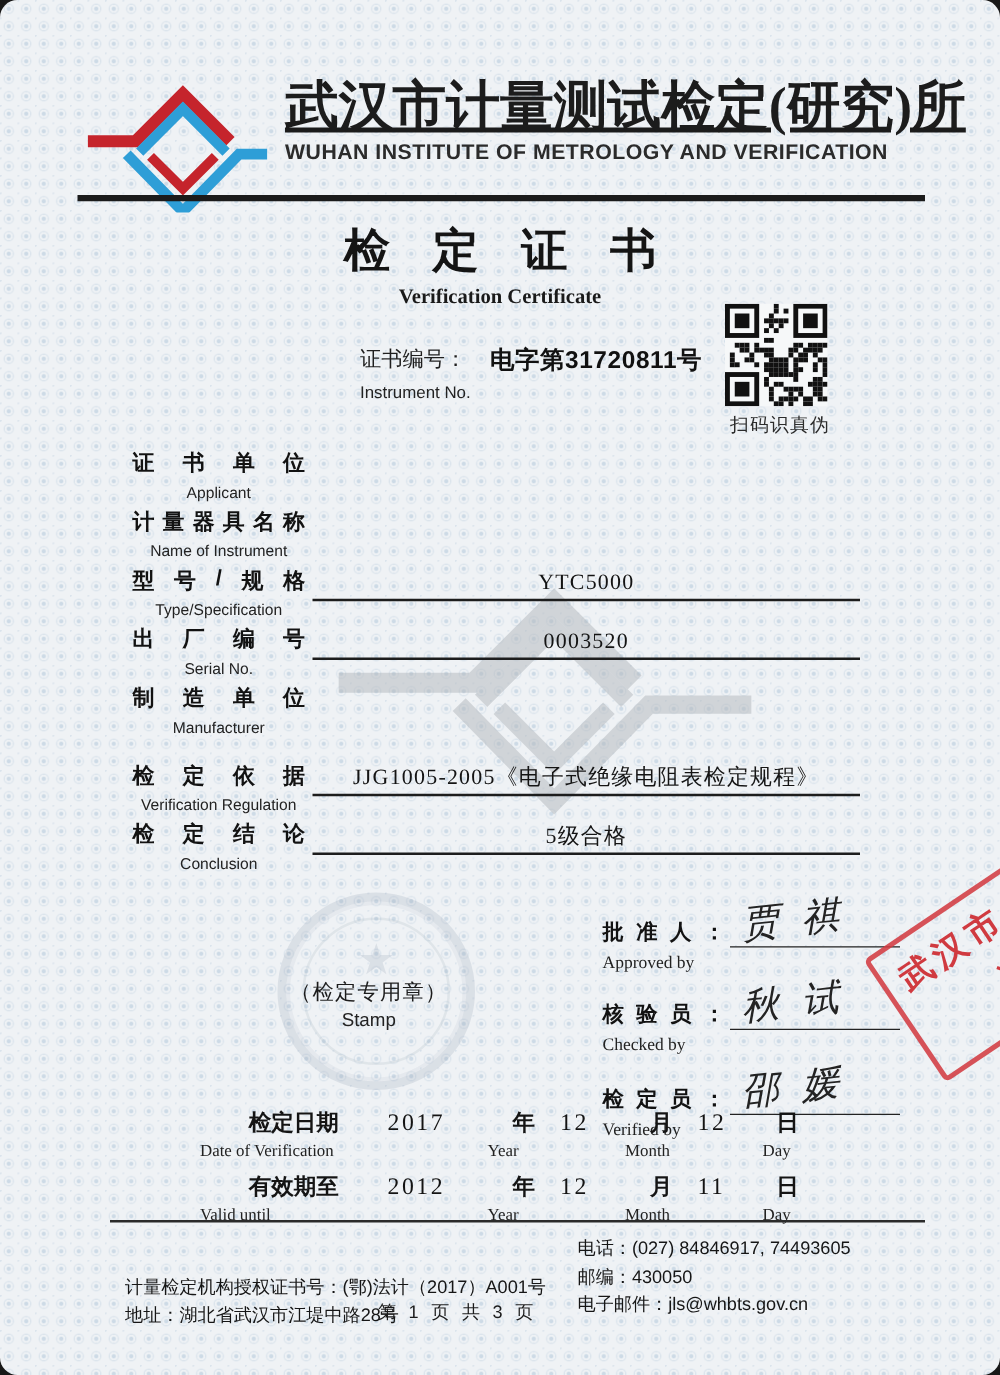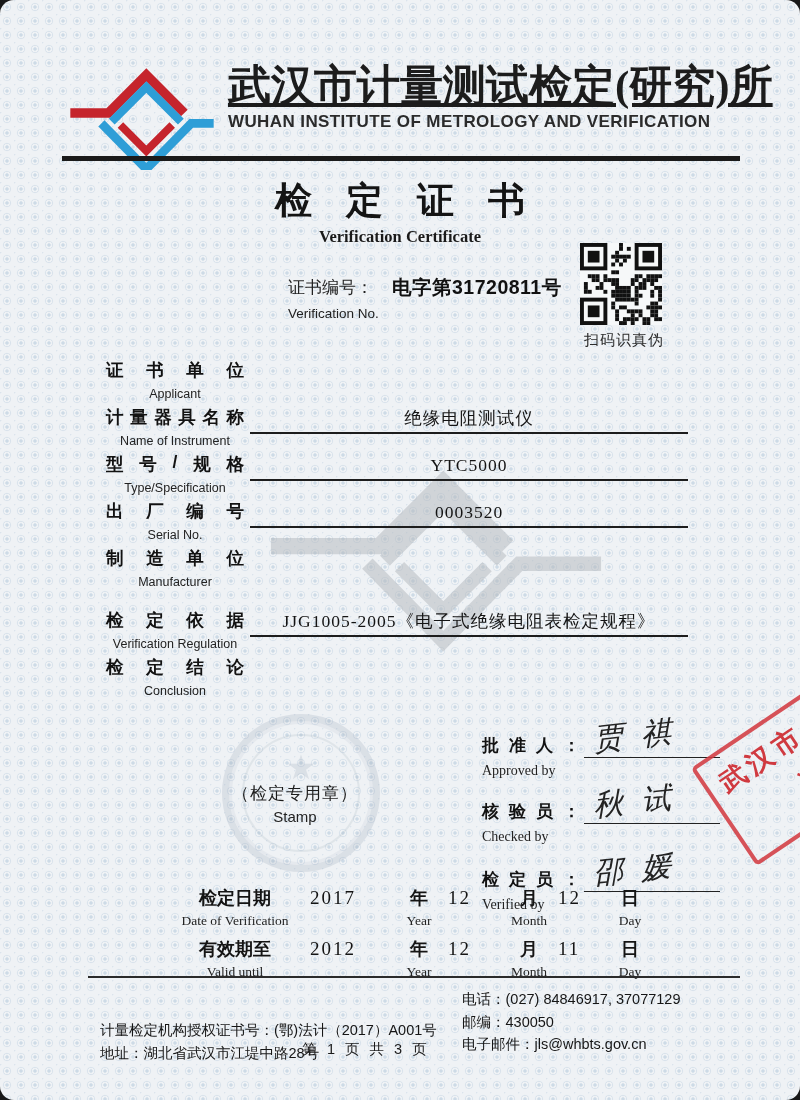--- a/index.html
+++ b/index.html
@@ -71,21 +71,21 @@
     border:4px solid rgba(211,59,66,.88);border-radius:5px;transform:rotate(-34deg);
     color:#d03a40;z-index:3;}
   .redstamp .l1{font:700 27px "Liberation Serif",serif;letter-spacing:5px;margin:10px 0 0 12px;}
   .redstamp .l2{font:700 23px "Liberation Serif",serif;margin:10px 0 0 80px;}
   
   .dates{position:absolute;left:160px;top:886px;z-index:2;}
   .drow{display:grid;grid-template-columns:150px 80px 58px 52px 58px 52px 40px;align-items:baseline;}
   .d-zh{font:600 18px "Liberation Sans",sans-serif;text-align:center;color:#141414;}
   .d-val{font:19px "Liberation Serif",serif;text-align:left;color:#141414;letter-spacing:2px;}
   .d-unit{font:600 18px "Liberation Serif",serif;text-align:center;color:#141414;}
-  .d-en{font:13.5px "Liberation Serif",serif;text-align:center;color:#222;padding-top:3px;padding-bottom:8px;}
+  .d-en{font:13.5px "Liberation Serif",serif;text-align:left;color:#222;padding-top:3px;padding-bottom:8px;}
   
   .f-rule{position:absolute;left:88px;top:976px;width:652px;height:2px;background:#2b2b2b;z-index:2;}
   .fcol{position:absolute;top:988px;font:14.5px/22.5px "Liberation Sans",sans-serif;color:#161616;z-index:2;white-space:nowrap;}
   .fcol.left{left:100px;margin-top:31px;}
   .fcol.right{left:462px;}
   .pageno{position:absolute;top:1040px;left:0;width:732px;text-align:center;
     font:14.5px "Liberation Sans",sans-serif;color:#1b1b1b;letter-spacing:3px;z-index:2;}
 </style>
 </head>
 <body>
@@ -114,21 +114,21 @@
   <div class="rule"></div>
 
   <div class="doc-title">检定证书</div>
   <div class="doc-subtitle">Verification Certificate</div>
 
   <div class="certno">
     <div class="certno-row">
       <span class="cn-label">证书编号：</span>
       <span class="cn-value">电字第31720811号</span>
     </div>
-    <div class="cn-en">Verification No.</div>
+    <div class="cn-en">Instrument No.</div>
   </div>
 
   <div class="qrbox">
     <svg id="qr-svg" width="82" height="82" viewBox="0 0 84 84">
         <rect x="4" y="40" width="4" height="4" fill="#111"></rect>
         <rect x="4" y="44" width="4" height="4" fill="#111"></rect>
         <rect x="4" y="48" width="4" height="4" fill="#111"></rect>
         <rect x="8" y="32" width="4" height="4" fill="#111"></rect>
         <rect x="8" y="48" width="4" height="4" fill="#111"></rect>
         <rect x="12" y="32" width="4" height="4" fill="#111"></rect>
@@ -276,21 +276,20 @@
         <div class="zh jchars">
           <span>计</span>
           <span>量</span>
           <span>器</span>
           <span>具</span>
           <span>名</span>
           <span>称</span>
         </div>
       <div class="en">Name of Instrument</div>
       </div>
-    <div class="fline"><span class="fval">绝缘电阻测试仪</span></div>
   </div>
   <div class="frow" style="top:452px">
     <div class="flabel">
         <div class="zh jchars">
           <span>型</span>
           <span>号</span>
           <span>/</span>
           <span>规</span>
           <span>格</span>
         </div>
@@ -336,20 +335,21 @@
   <div class="frow" style="top:655px">
     <div class="flabel">
         <div class="zh jchars">
           <span>检</span>
           <span>定</span>
           <span>结</span>
           <span>论</span>
         </div>
       <div class="en">Conclusion</div>
       </div>
+    <div class="fline"><span class="fval">5级合格</span></div>
   </div>
 
   <div class="emboss"></div>
   <div class="stamp-zh">（检定专用章）</div>
   <div class="stamp-en">Stamp</div>
 
   <div class="srow" style="top:734px">
     <div class="slabel">
         <div class="zh jchars">
           <span>批</span>
@@ -435,19 +435,19 @@
       <div class="d-en">Day</div>
     </div>
   </div>
 
   <div class="f-rule"></div>
   <div class="fcol left">
     <div>计量检定机构授权证书号：(鄂)法计（2017）A001号</div>
     <div>地址：湖北省武汉市江堤中路28号</div>
   </div>
   <div class="fcol right">
-    <div>电话：(027) 84846917, 37077129</div>
+    <div>电话：(027) 84846917, 74493605</div>
     <div>邮编：430050</div>
     <div>电子邮件：jls@whbts.gov.cn</div>
   </div>
   <div class="pageno">第 1 页 共 3 页</div>
 
 </div>
 
 </body></html>

